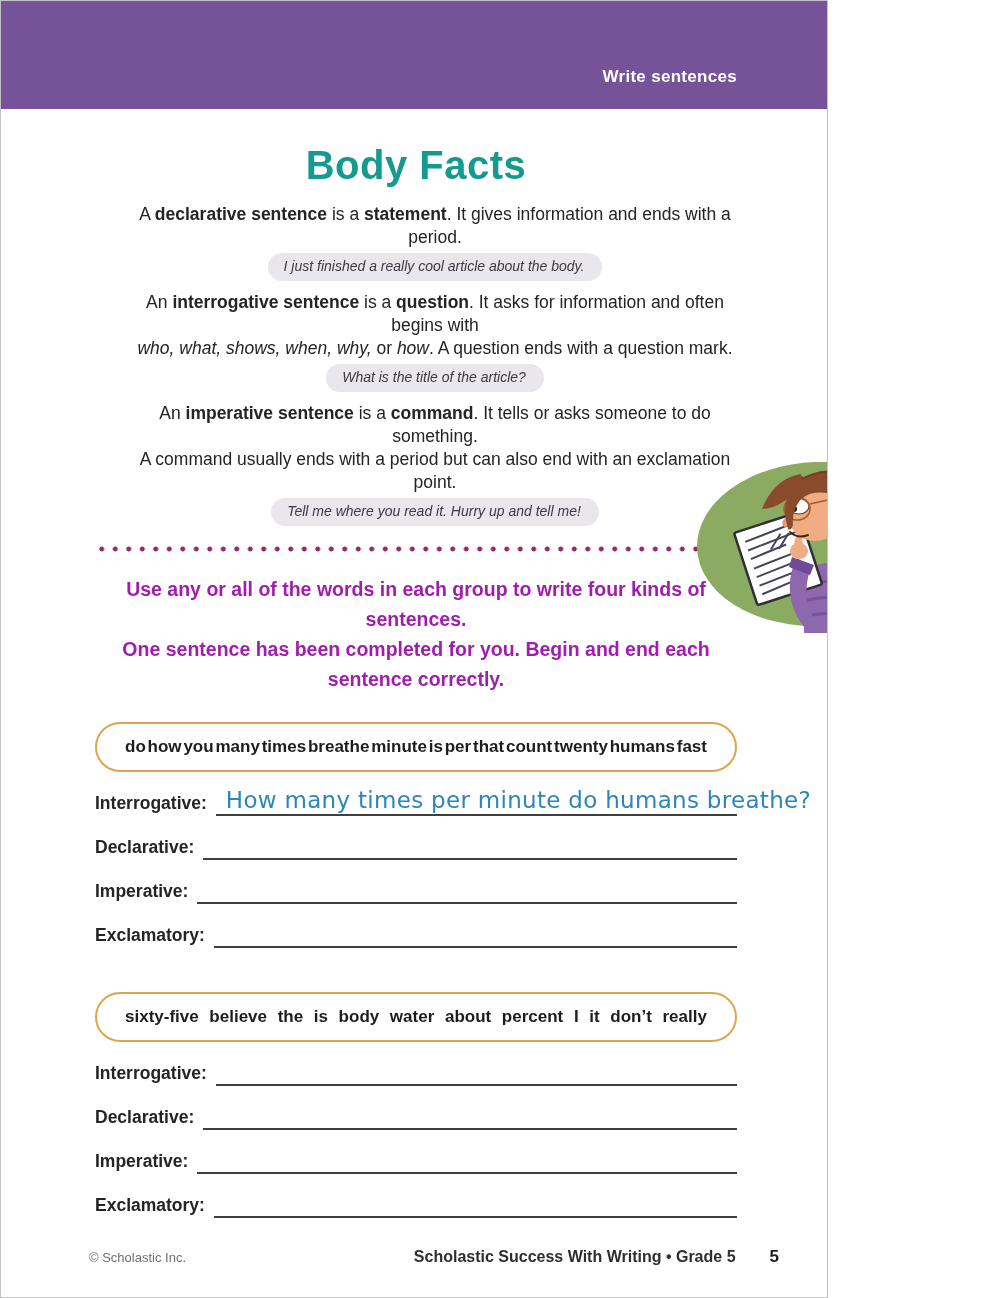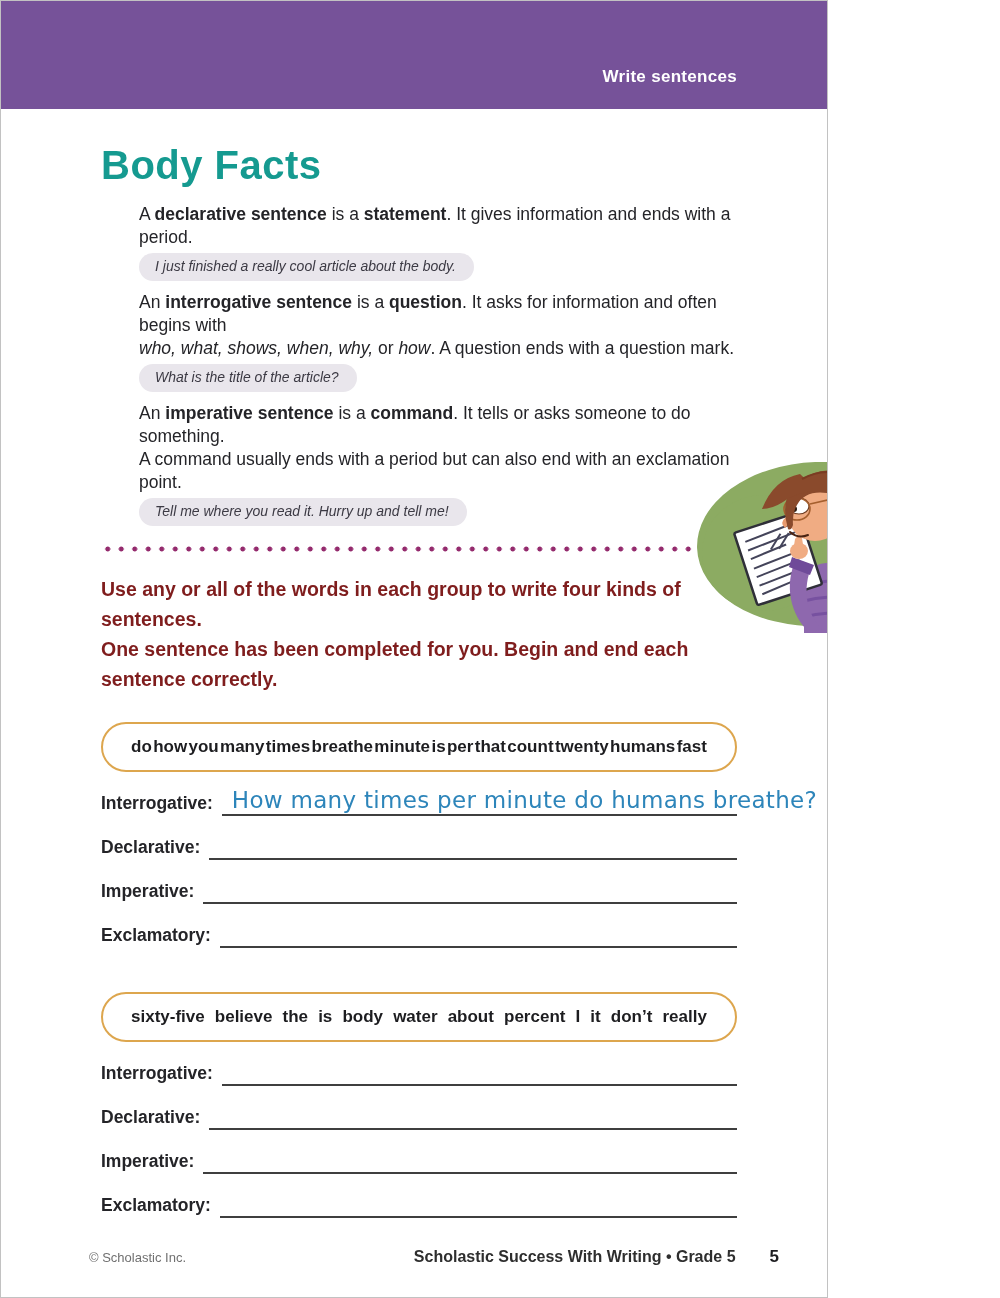--- a/index.html
+++ b/index.html
@@ -18,22 +18,23 @@
     position:absolute; top:0; left:0; right:0;
     height:108px;
     background:#765299;
   }
   .topbar-label {
     position:absolute; right:90px; top:66px;
     color:#ffffff; font-size:17px; font-weight:700; letter-spacing:.3px;
   }
   
   .content {
-    position:absolute; top:108px; left:12px; right:0;
+    position:absolute; top:108px; left:6px; right:0;
     padding:34px 90px 0 88px;
+    text-align:center;
   }
   .title {
     font-size:40px; font-weight:800; color:#159a90;
     letter-spacing:.5px; line-height:44px;
     margin-bottom:16px;
   }
   .para {
     font-size:17.5px; line-height:23px; white-space:pre-line;
     color:#242428;
   }
@@ -60,21 +61,21 @@
     background-repeat:repeat-x;
   }
   
   .illust {
     position:absolute; top:452px; left:693px;
     width:247px; height:180px;
   }
   
   .instructions {
     font-size:19.5px; font-weight:700; line-height:30px;
-    white-space:pre-line; color:#7f1d1d;
+    white-space:pre-line; color:#a21caf;
   }
   
   .bank {
     margin-top:28px;
     border:2px solid #dda64e;
     border-radius:25px;
     height:50px;
     display:flex; align-items:center; justify-content:space-between;
     padding:8px 28px;
   }

